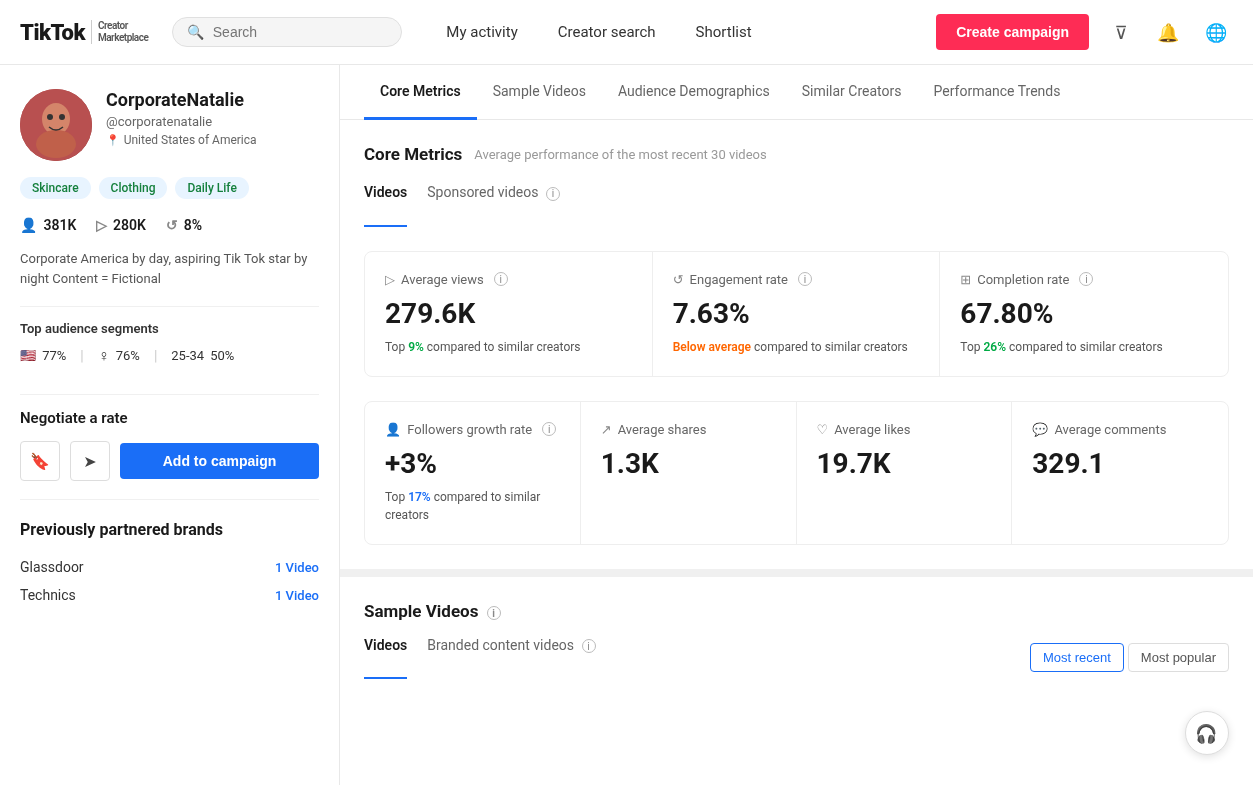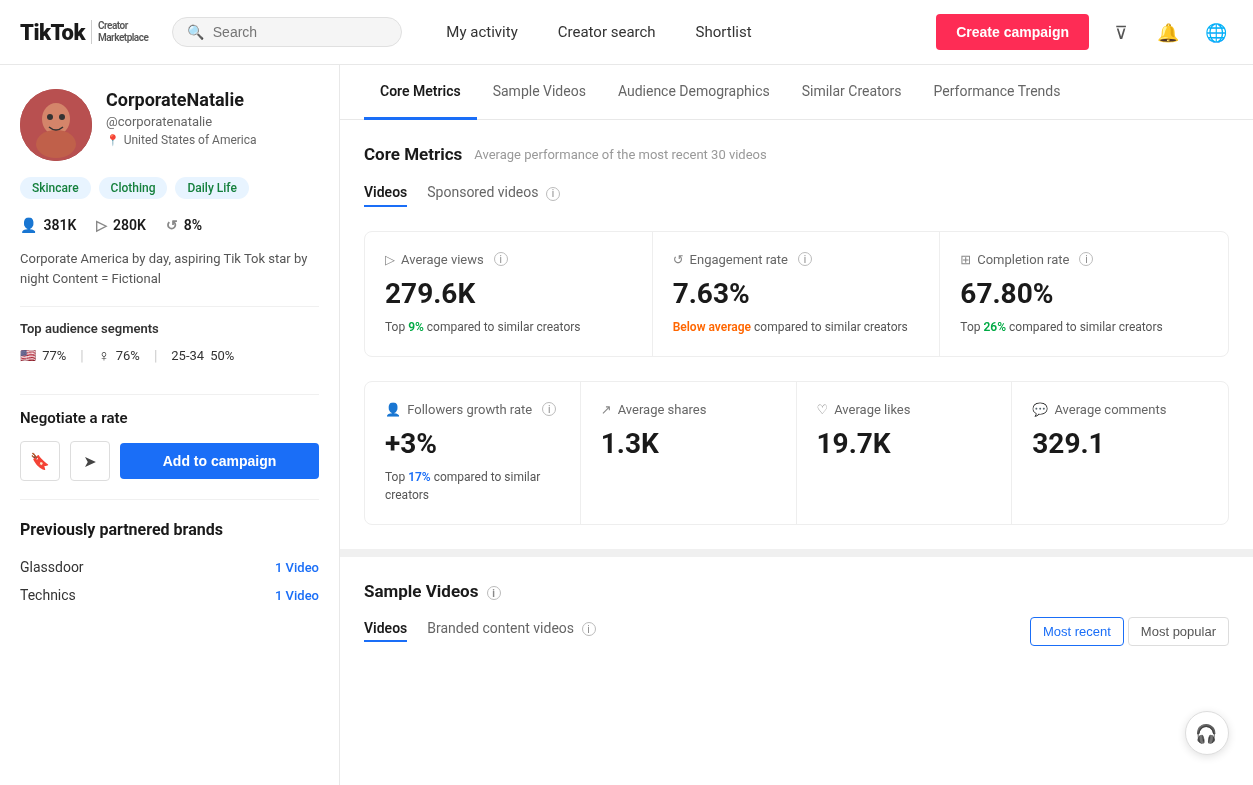--- a/index.html
+++ b/index.html
@@ -281,21 +281,21 @@
     
     .video-tabs {
       display: flex;
       gap: 20px;
       margin-bottom: 24px;
     }
     .vtab {
       font-size: 14px;
       color: #666;
       cursor: pointer;
-      padding-bottom: 4px;
+      padding-bottom: 24px;
       border-bottom: 2px solid transparent;
     }
     .vtab.active {
       color: #1a1a1a;
       font-weight: 600;
       border-bottom: 2px solid #1a6ef7;
     }
     .info-icon {
       display: inline-flex;
       align-items: center;

